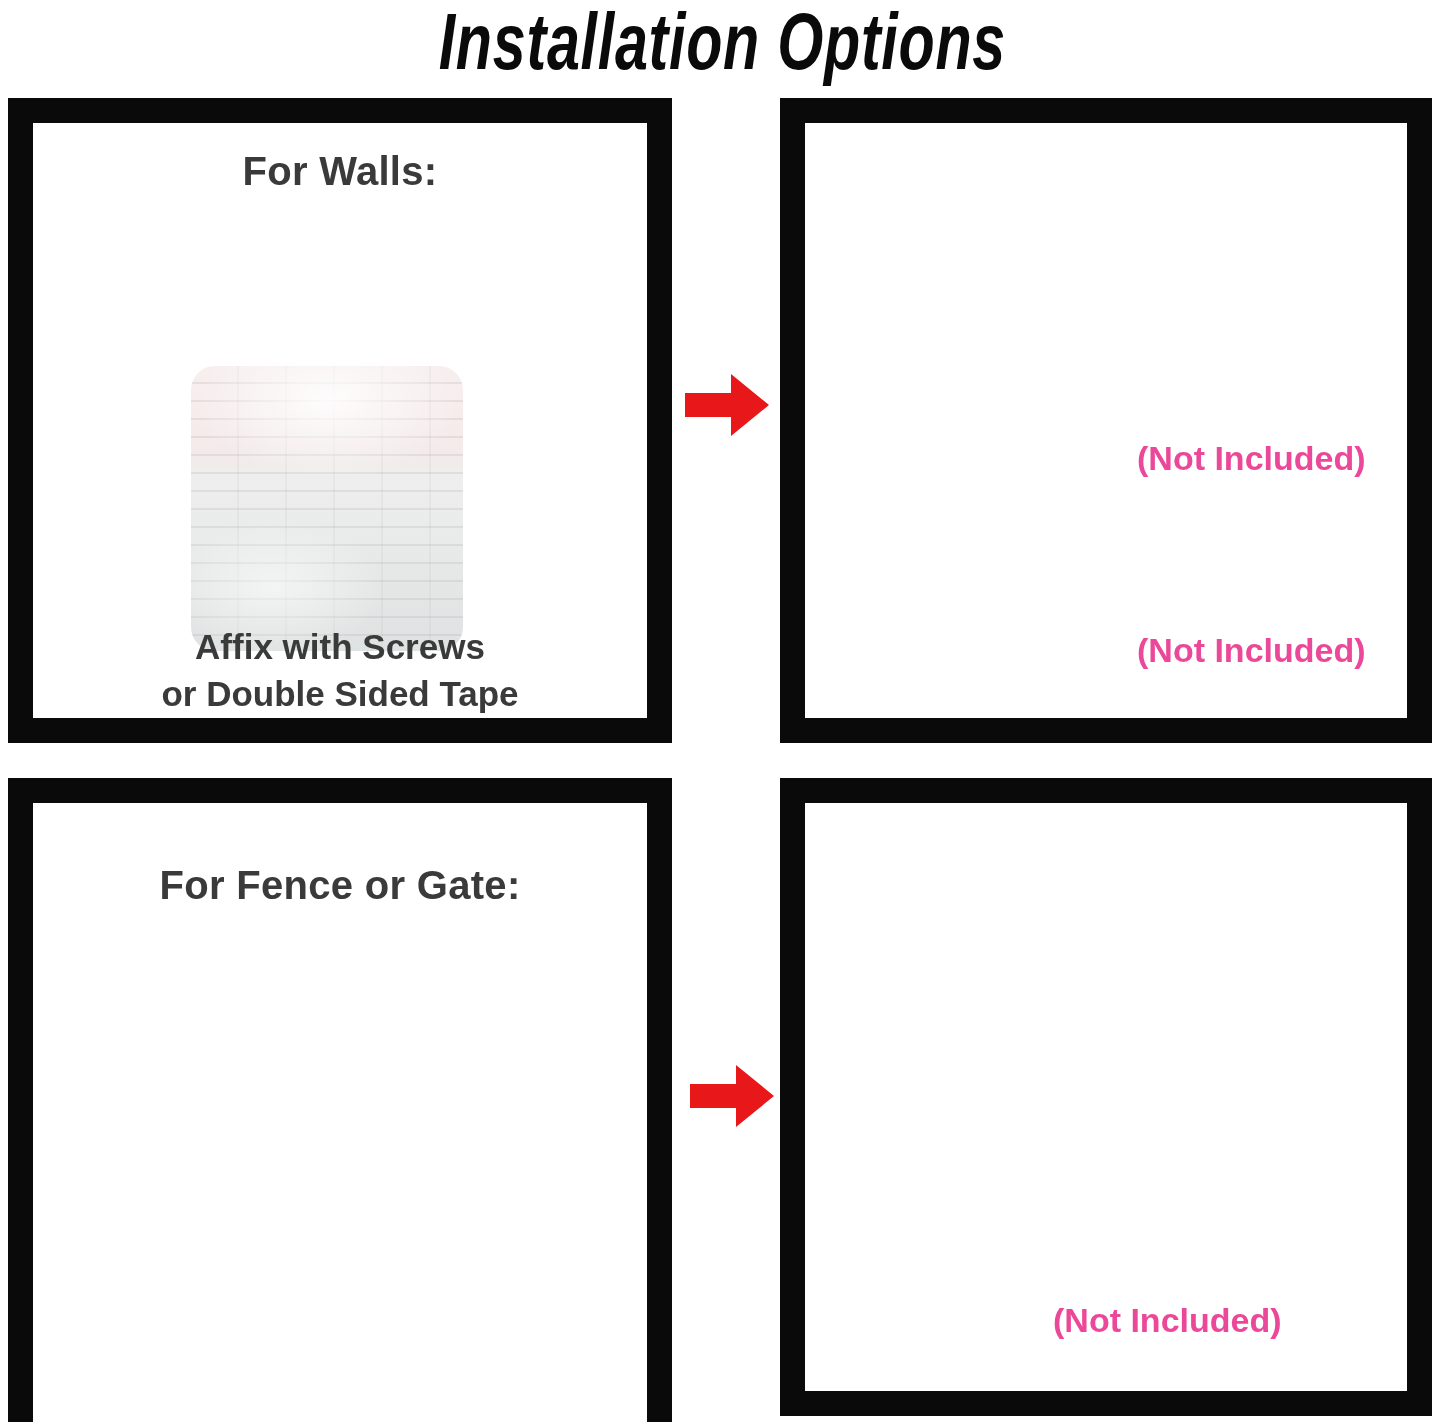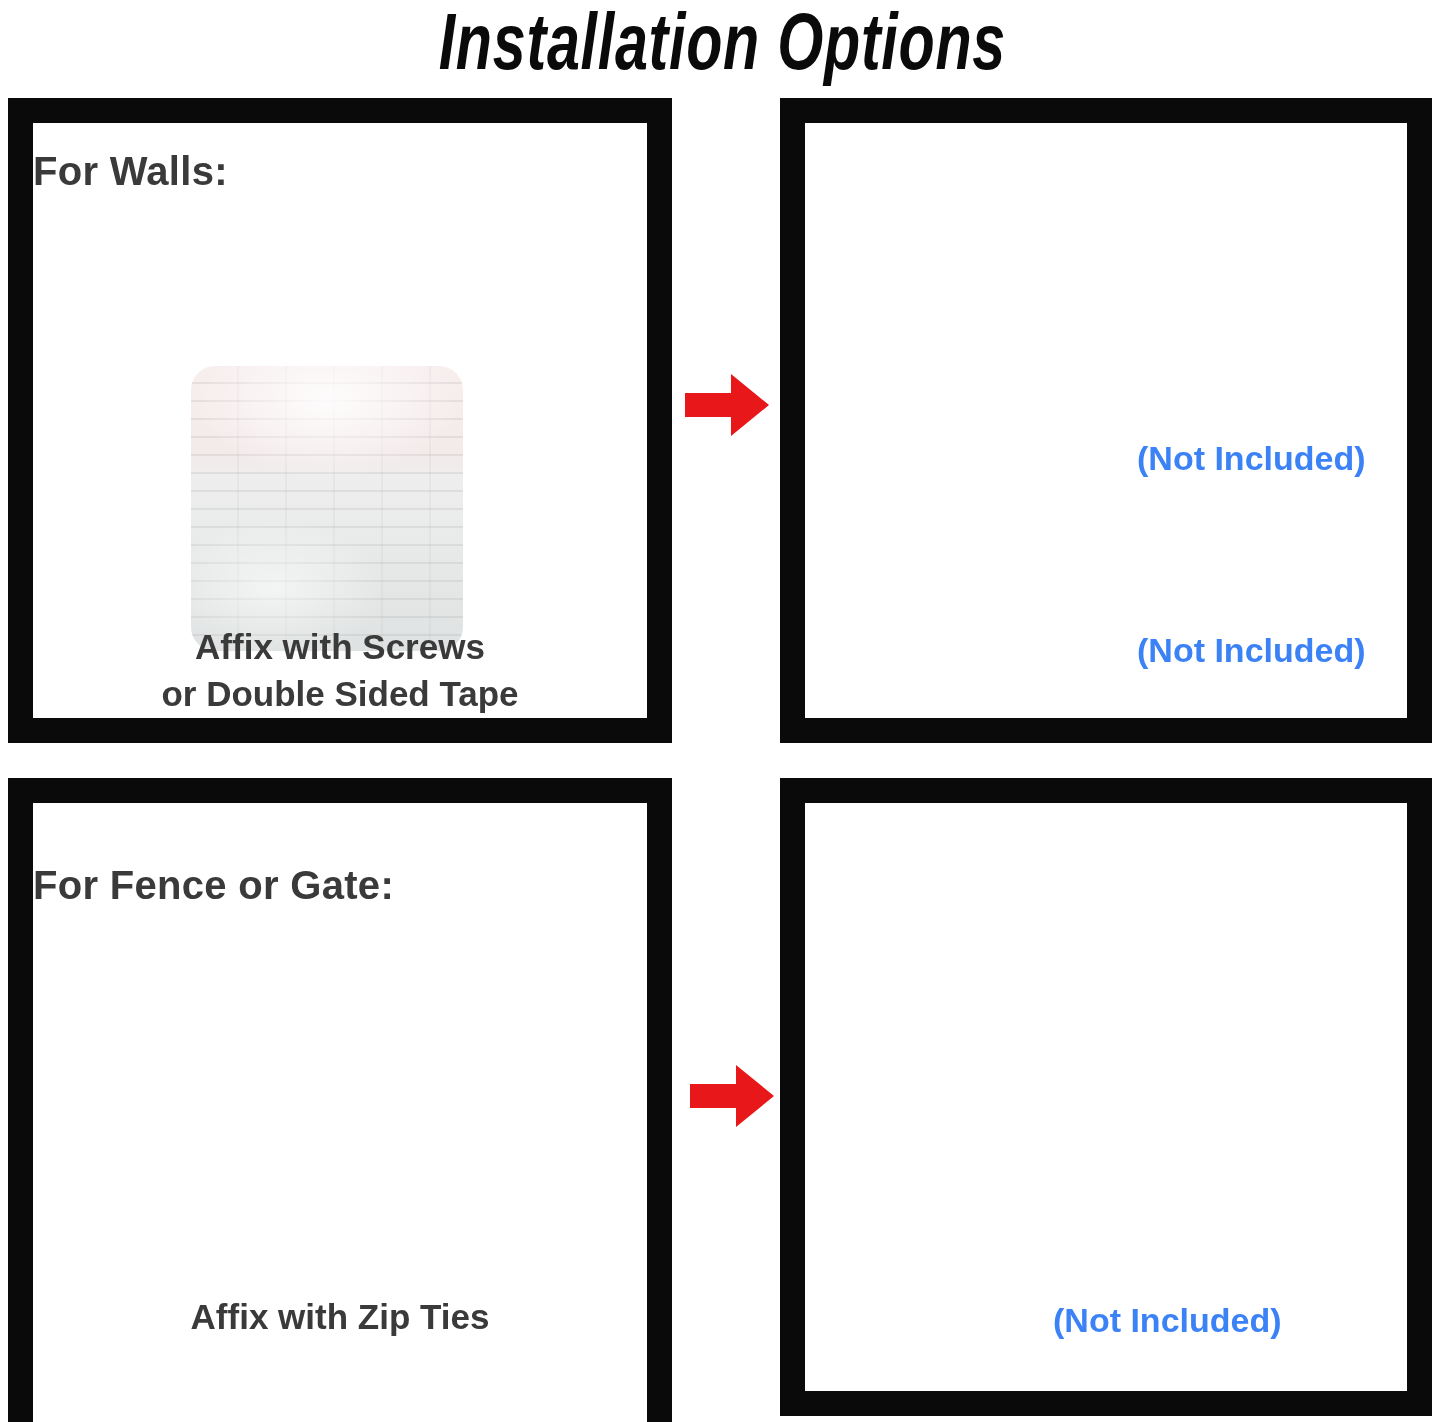--- a/index.html
+++ b/index.html
@@ -30,29 +30,29 @@
   .panel-inner{
     width:100%; height:100%; background:#ffffff; position:relative;
     overflow:hidden;
   }
   #panel-walls       { left:8px;   top:98px;  width:664px; height:645px; }
   #panel-wall-hw     { left:780px; top:98px;  width:652px; height:645px; }
   #panel-fence       { left:8px;   top:778px; width:664px; height:752px; }
   #panel-fence-hw    { left:780px; top:778px; width:652px; height:638px; }
 
   .panel-heading{
-    position:absolute; left:0; width:100%; text-align:left;
+    position:absolute; left:0; width:100%; text-align:center;
     font-weight:bold; font-size:40px; color:#3a3a3a; letter-spacing:0.3px;
   }
   .panel-caption{
     position:absolute; left:0; width:100%; text-align:center;
     font-weight:bold; font-size:35px; line-height:47px; color:#3a3a3a;
   }
   .note-label{
-    position:absolute; font-weight:bold; font-size:34px; color:#3b82f6;
+    position:absolute; font-weight:bold; font-size:34px; color:#ec4899;
     white-space:nowrap;
   }
 
   
   .arrow-red{
     position:absolute; width:84px; height:62px;
   }
 
   
   #wall-swatch{
@@ -128,21 +128,20 @@
 
 <svg class="arrow-red" style="left:690px; top:1065px;" viewBox="0 0 84 62">
   <polygon points="0,19 46,19 46,0 84,31 46,62 46,43 0,43" fill="#e8171a"></polygon>
 </svg>
 
 <div class="panel" id="panel-fence">
   <div class="panel-inner">
 
     <div class="panel-heading" style="top:60px;">For Fence or Gate:</div>
 
-    <div class="panel-caption" style="top:490px;">Affix with Zip Ties</div>
   </div>
 </div>
 
 <div class="panel" id="panel-fence-hw">
   <div class="panel-inner">
 
     <div class="note-label" style="left:248px; top:498px;">(Not Included)</div>
   </div>
 </div>
 

